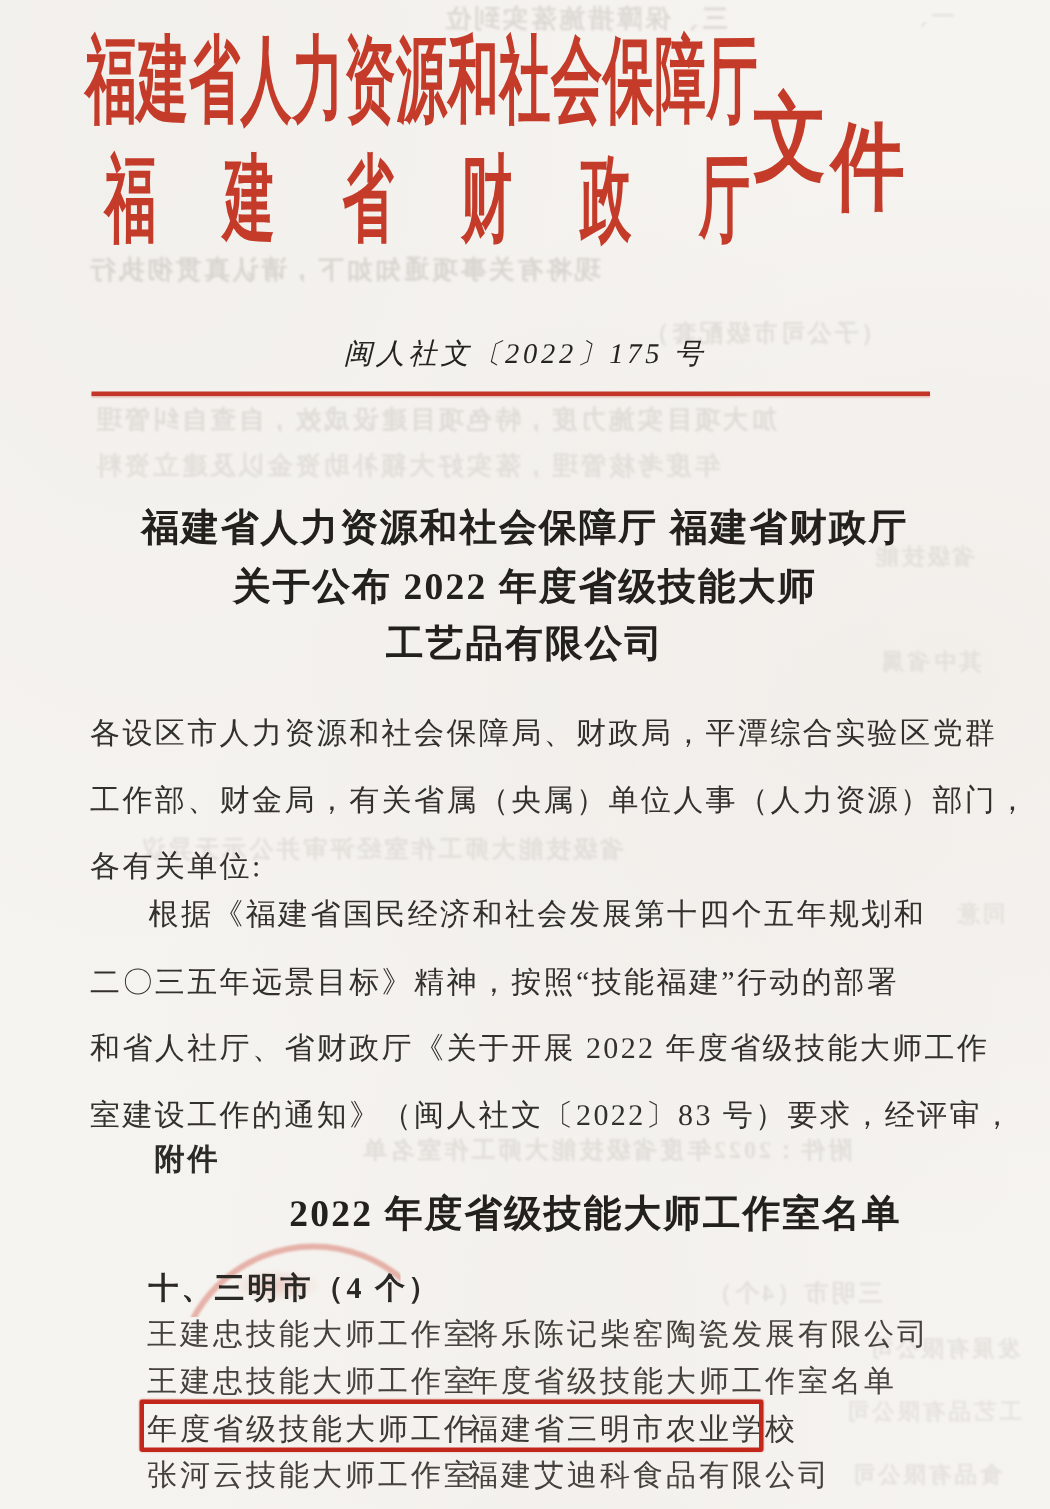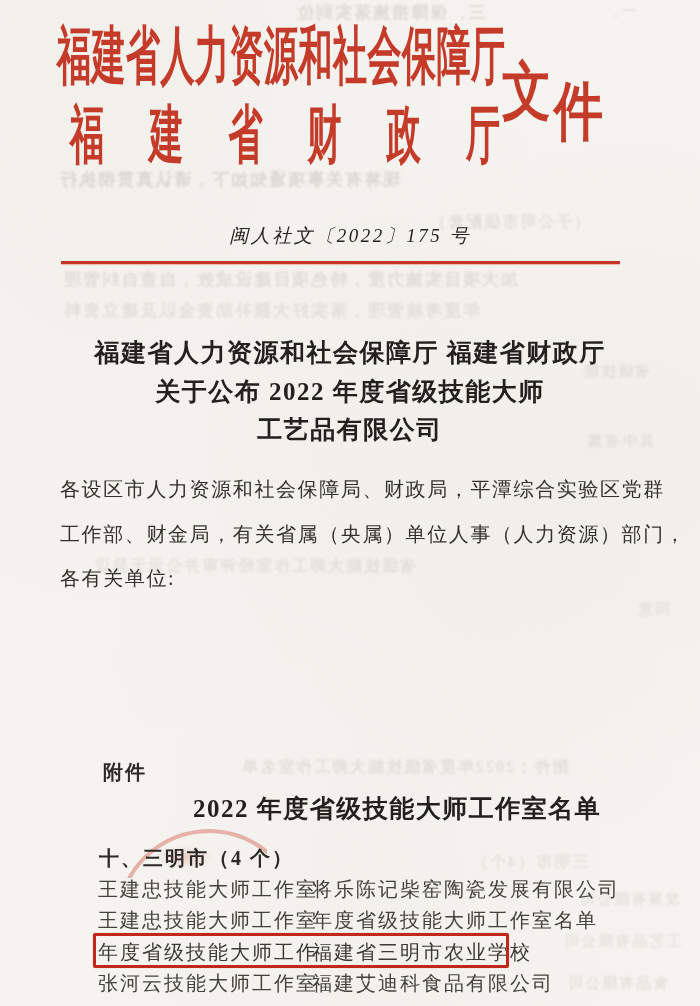--- a/index.html
+++ b/index.html
@@ -105,20 +105,26 @@
       <div class="text-line">关于公布 2022 年度省级技能大师</div>
       <div class="text-line">工艺品有限公司</div>
     </div>
 
   <div class="para para-addressee">
       <div class="text-line">各设区市人力资源和社会保障局、财政局，平潭综合实验区党群</div>
       <div class="text-line">工作部、财金局，有关省属（央属）单位人事（人力资源）部门，</div>
       <div class="text-line">各有关单位:</div>
     </div>
 
+  <div class="para para-body">
+      <div class="text-line">根据《福建省国民经济和社会发展第十四个五年规划和</div>
+      <div class="text-line">二〇三五年远景目标》精神，按照“技能福建”行动的部署</div>
+      <div class="text-line">和省人社厅、省财政厅《关于开展 2022 年度省级技能大师工作</div>
+      <div class="text-line">室建设工作的通知》（闽人社文〔2022〕83 号）要求，经评审，</div>
+    </div>
 
   <div class="seal-clip">
     <div class="seal-ring"></div>
     <div class="seal-mark"></div>
   </div>
 
   <div class="attach-label">附件</div>
   <div class="attach-title">2022 年度省级技能大师工作室名单</div>
   <div class="section-heading">十、三明市（4 个）</div>
 

